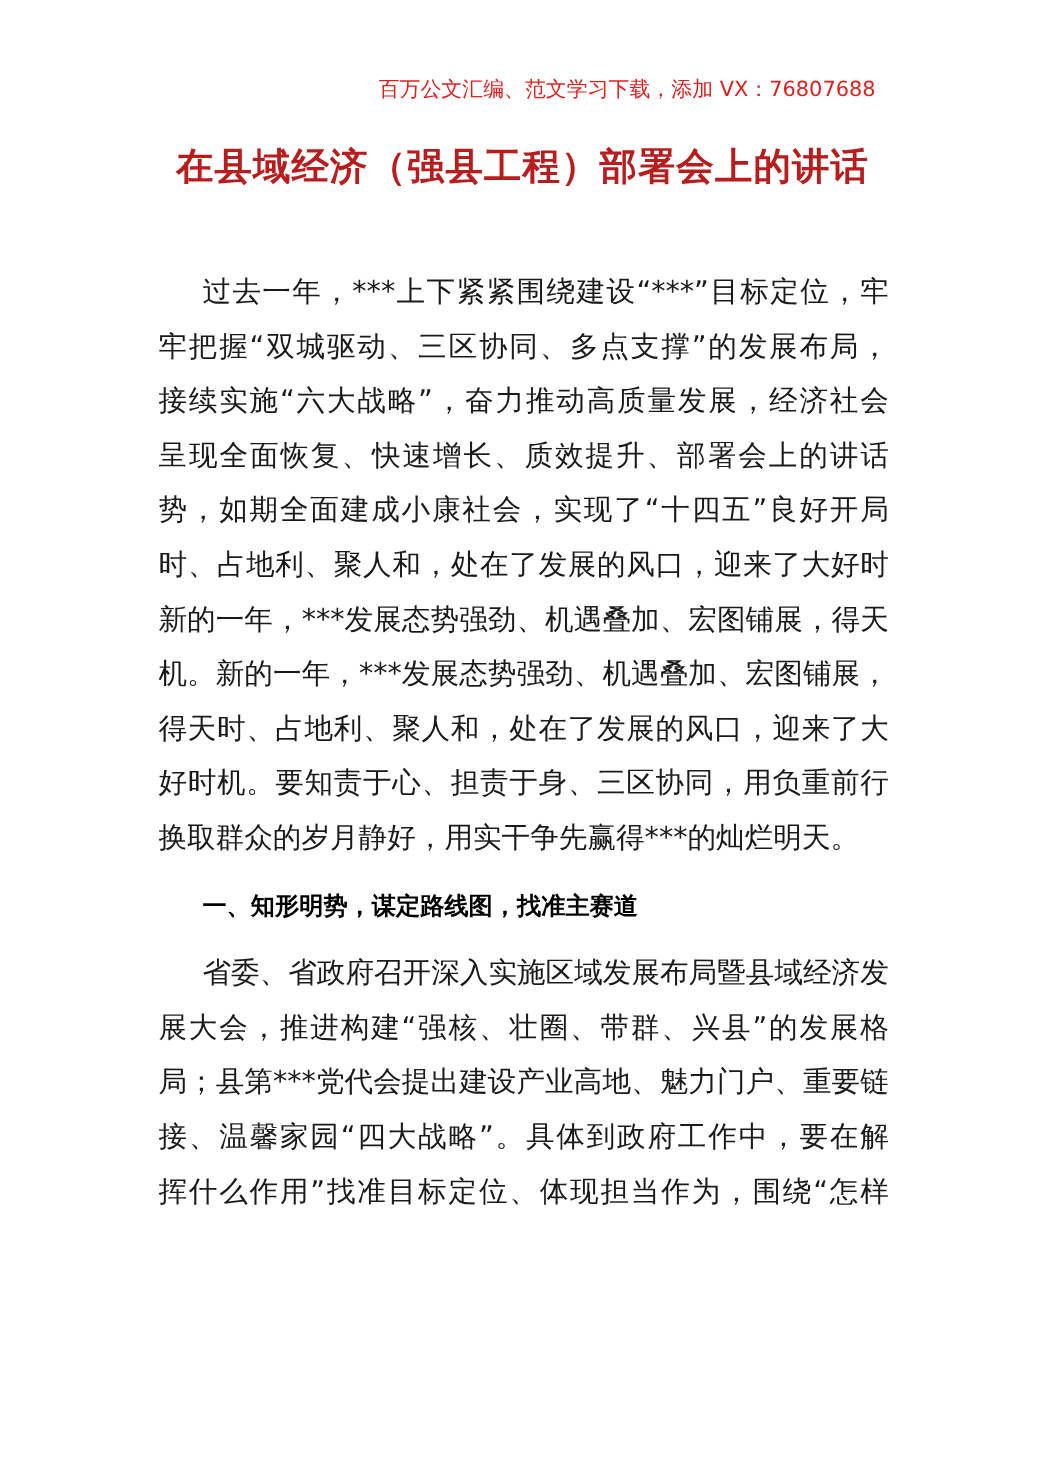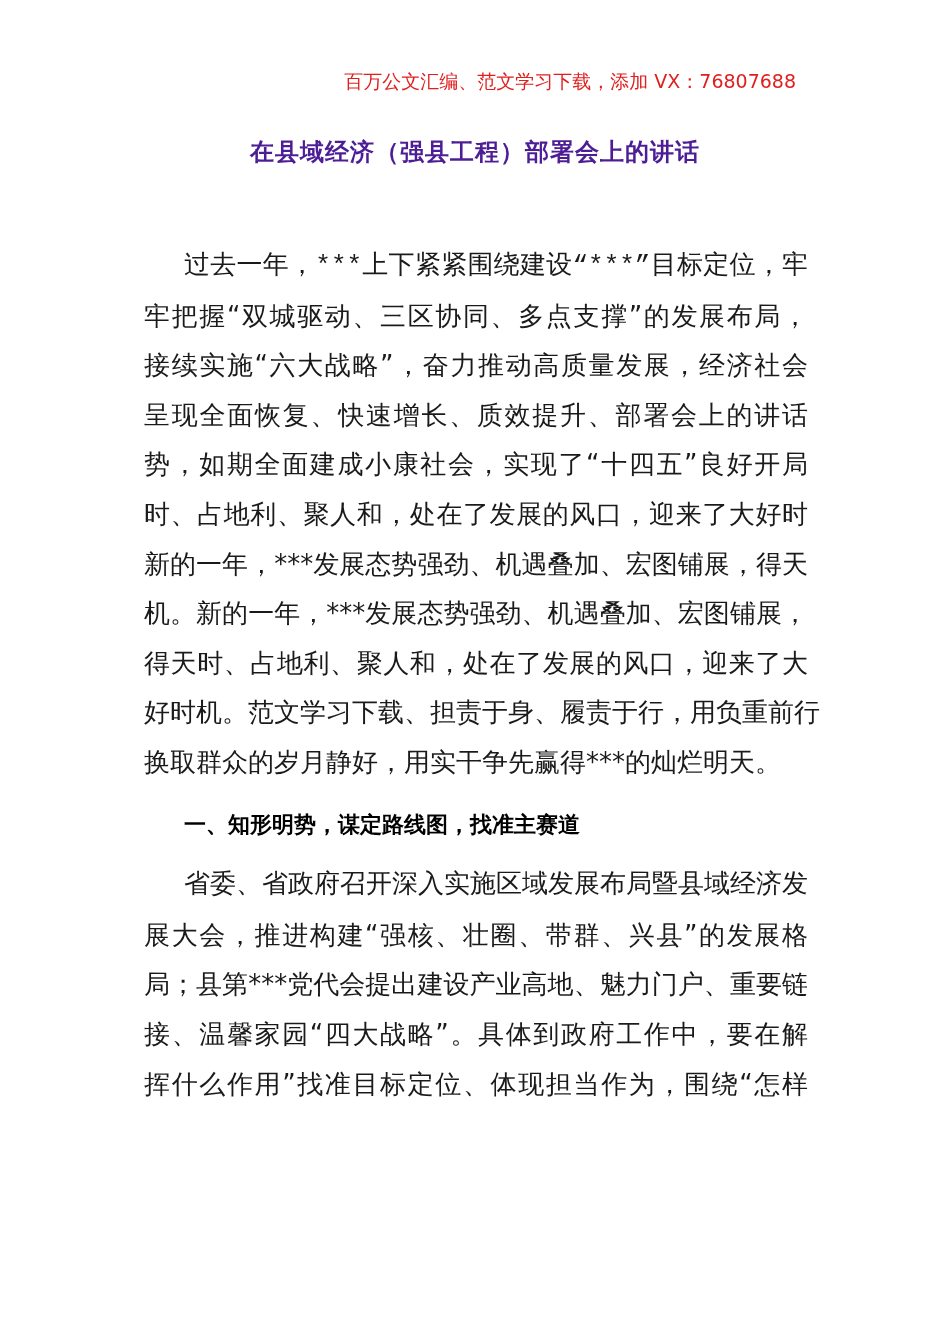--- a/index.html
+++ b/index.html
@@ -25,24 +25,24 @@
       font-size: 19px;
       line-height: 30px;
       letter-spacing: 0px;
     }
     .title {
       position: absolute;
       top: 126px;
       left: 0;
       width: 950px;
       text-align: center;
-      font-size: 24px;
+      font-size: 34px;
       font-weight: bold;
       line-height: 52px;
-      color: #4c1d95;
+      color: #b91c1c;
       letter-spacing: 1px;
     }
     .body-text {
       position: absolute;
       top: 242px;
       left: 144px;
       width: 664px;
     }
     .line {
       font-size: 26px;
@@ -52,21 +52,20 @@
       color: #1a1a1a;
       text-align: justify;
       text-align-last: justify;
     }
     .line.last {
       text-align-last: left;
     }
     .line.indent {
       padding-left: 40px;
       text-align-last: justify;
-      font-family: Liberation Mono, monospace;
     }
     .heading {
       font-size: 22px;
       font-weight: bold;
       line-height: 49.6px;
       height: 49.6px;
       padding-left: 40px;
       color: #000000;
       margin-top: 12px;
       margin-bottom: 12px;
@@ -84,21 +83,21 @@
   <div>
     <div class="line indent">过去一年，***上下紧紧围绕建设“***”目标定位，牢</div>
     <div class="line">牢把握“双城驱动、三区协同、多点支撑”的发展布局，</div>
     <div class="line">接续实施“六大战略”，奋力推动高质量发展，经济社会</div>
     <div class="line">呈现全面恢复、快速增长、质效提升、部署会上的讲话</div>
     <div class="line">势，如期全面建成小康社会，实现了“十四五”良好开局</div>
     <div class="line">时、占地利、聚人和，处在了发展的风口，迎来了大好时</div>
     <div class="line">新的一年，***发展态势强劲、机遇叠加、宏图铺展，得天</div>
     <div class="line">机。新的一年，***发展态势强劲、机遇叠加、宏图铺展，</div>
     <div class="line">得天时、占地利、聚人和，处在了发展的风口，迎来了大</div>
-    <div class="line">好时机。范文学习下载、担责于身、履责于行，用负重前行</div>
+    <div class="line">好时机。要知责于心、担责于身、三区协同，用负重前行</div>
     <div class="line last">换取群众的岁月静好，用实干争先赢得***的灿烂明天。</div>
   </div>
 
   <div class="heading">一、知形明势，谋定路线图，找准主赛道</div>
 
   <div>
     <div class="line indent">省委、省政府召开深入实施区域发展布局暨县域经济发</div>
     <div class="line">展大会，推进构建“强核、壮圈、带群、兴县”的发展格</div>
     <div class="line">局；县第***党代会提出建设产业高地、魅力门户、重要链</div>
     <div class="line">接、温馨家园“四大战略”。具体到政府工作中，要在解</div>

